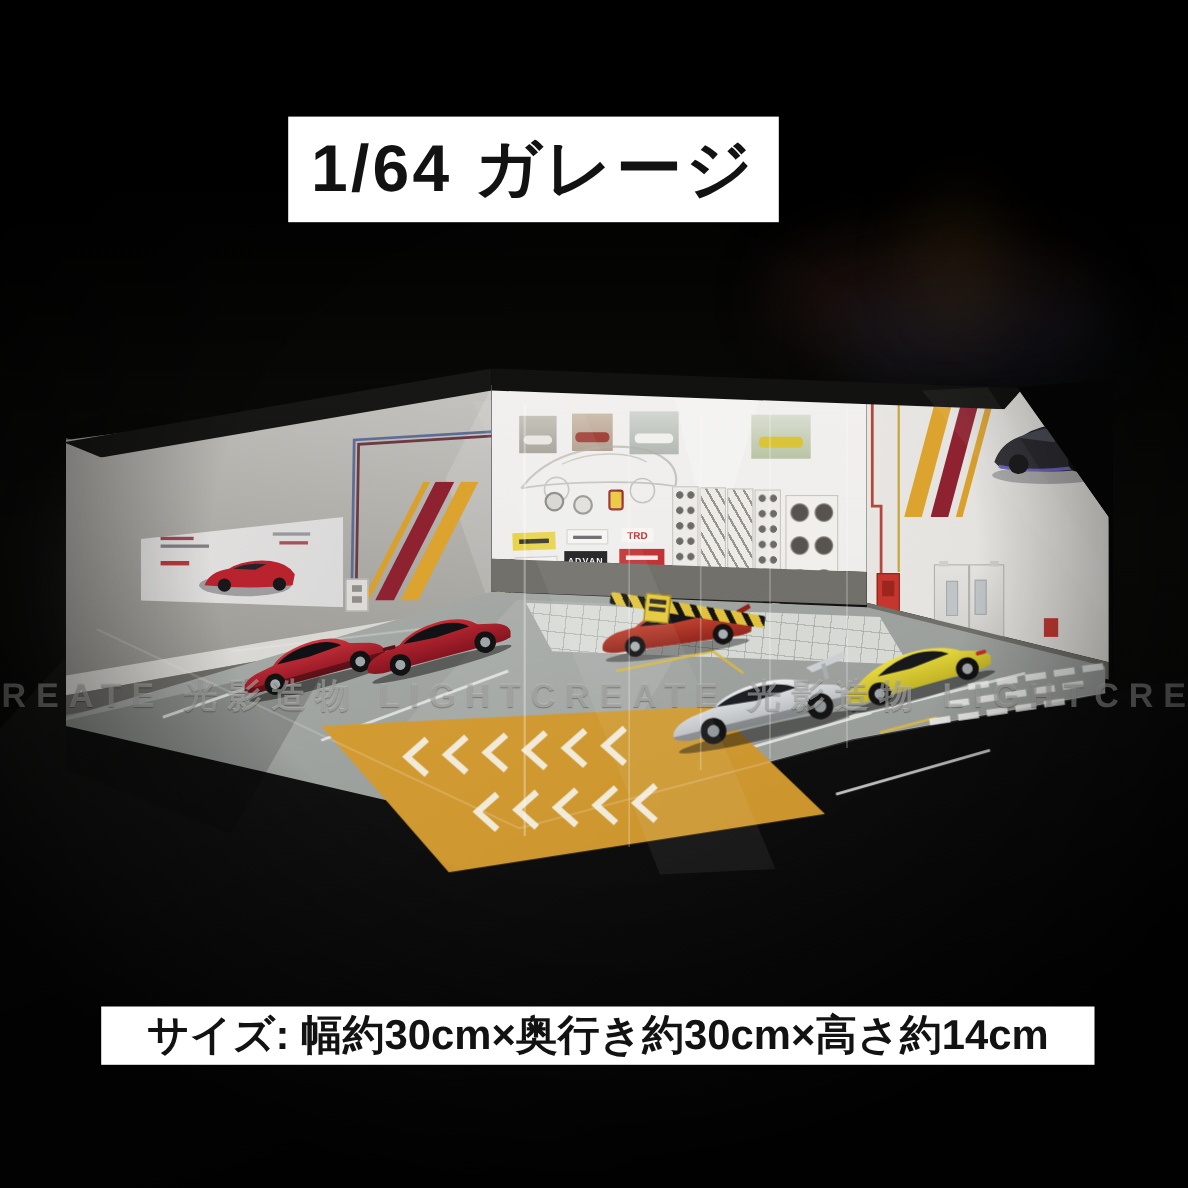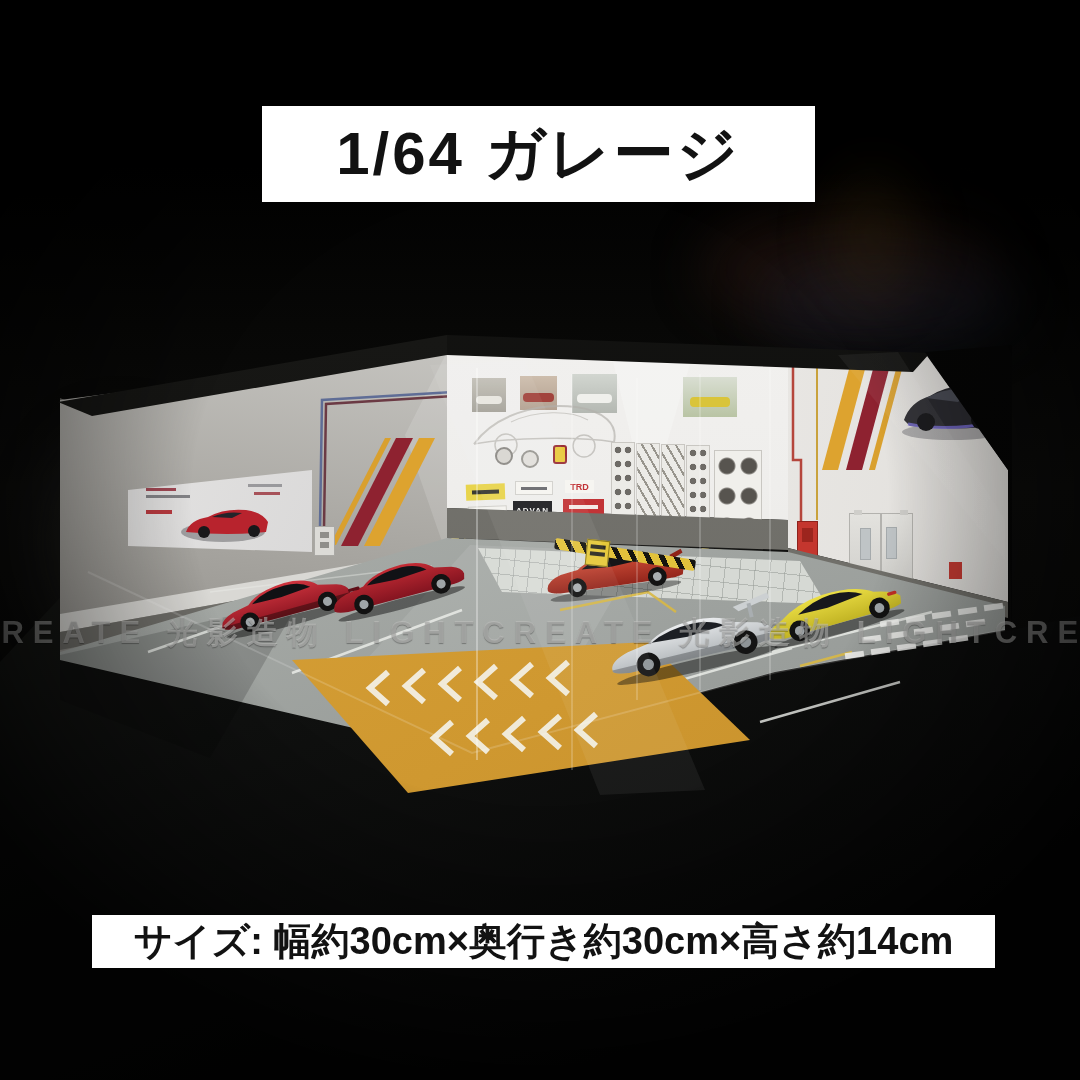--- a/index.html
+++ b/index.html
@@ -17,21 +17,21 @@
   #back-wall-face{background:linear-gradient(180deg,#f6f5f3 0%,#efeeec 45%,#e3e2de 78%,#d8d7d3 100%);
     clip-path:polygon(447px 350px,788px 357px,788px 520px,447px 508px);}
   #right-wall-face{background:linear-gradient(100deg,#f4f3f1 0%,#eceae7 55%,#dddbd7 100%);
     clip-path:polygon(788px 357px,925px 353px,1008px 470px,1008px 602px,788px 548px);}
   .baseboard{background:linear-gradient(180deg,#7b7a75,#66655f);}
   .chev{background:repeating-linear-gradient(55deg,#15140f 0 5px,#e2c23c 5px 13px);border-radius:2px;}
   .wm{position:absolute;white-space:nowrap;font-weight:700;font-size:31px;letter-spacing:9px;
       color:rgba(198,198,195,.52);text-shadow:0 1px 1px rgba(0,0,0,.3);}
   .banner{position:absolute;background:#fff;display:flex;align-items:center;justify-content:center;
       color:#121212;font-weight:700;box-shadow:0 0 0 1px rgba(0,0,0,.15);}
-  #banner-top{left:262px;top:106px;width:553px;height:96px;font-size:60px;letter-spacing:3px;}
+  #banner-top{left:262px;top:106px;width:446px;height:96px;font-size:60px;letter-spacing:3px;}
   #banner-bottom{left:92px;top:915px;width:903px;height:53px;font-size:38px;letter-spacing:0;}
   .car{position:absolute;}
   .sticker{position:absolute;display:flex;align-items:center;justify-content:center;overflow:hidden;}
   .poster{position:absolute;}
   .panelrack{position:absolute;background:#ecebe7;border:1px solid #c9c7c2;}
   #vignette{background:radial-gradient(ellipse 62% 55% at 50% 46%,transparent 52%,rgba(0,0,0,.45) 82%,rgba(0,0,0,.8) 100%);pointer-events:none;}
   svg{display:block;}
 </style>
 </head>
 <body>

